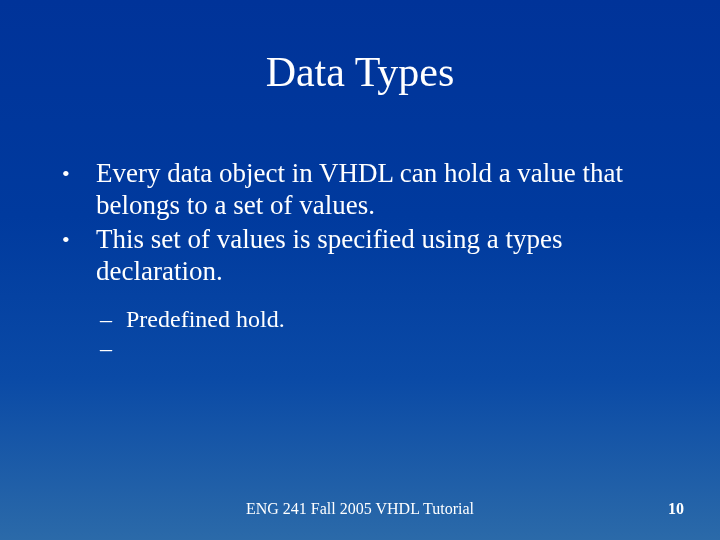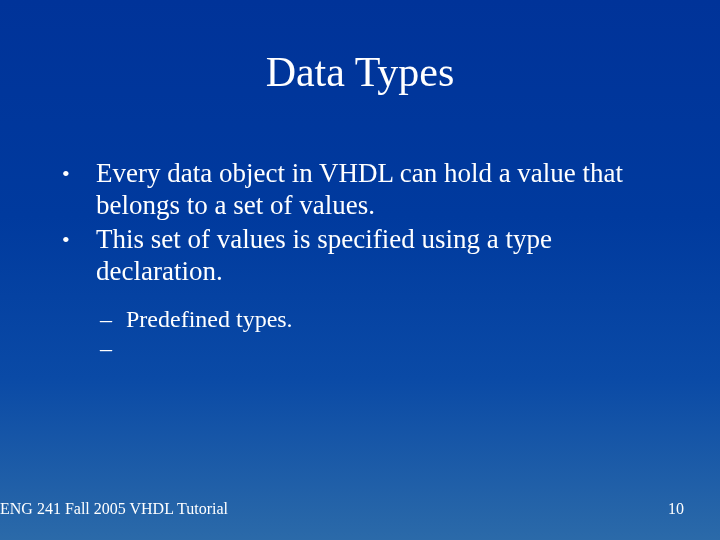--- a/index.html
+++ b/index.html
@@ -65,53 +65,54 @@
   }
   .sub-row .dash {
     width: 26px;
     flex: 0 0 26px;
   }
   .footer-center {
     position: absolute;
     bottom: 22px;
     left: 0;
     width: 100%;
-    text-align: left;
+    text-align: center;
     font-size: 16px;
   }
   .footer-right {
     position: absolute;
     bottom: 22px;
     right: 36px;
     font-size: 16px;
+    font-weight: bold;
   }
 </style>
 </head>
 <body>
 
 <div class="slide">
 
   <div class="title">Data Types</div>
 
   <div class="content">
 
     <div class="bullet-row">
       <div class="dot">•</div>
       <div class="text">Every data object in VHDL can hold a value that belongs to a set of values.</div>
     </div>
 
     <div class="bullet-row">
       <div class="dot">•</div>
-      <div class="text">This set of values is specified using a type declaration.</div>
+      <div class="text">This set of values is specified using a types declaration.</div>
     </div>
 
     <div class="sublist">
       <div class="sub-row">
         <div class="dash">–</div>
-        <div>Predefined types.</div>
+        <div>Predefined hold.</div>
       </div>
       <div class="sub-row">
         <div class="dash">–</div>
       </div>
     </div>
 
   </div>
 
   <div class="footer-center">ENG 241 Fall 2005 VHDL Tutorial</div>
   <div class="footer-right">10</div>

